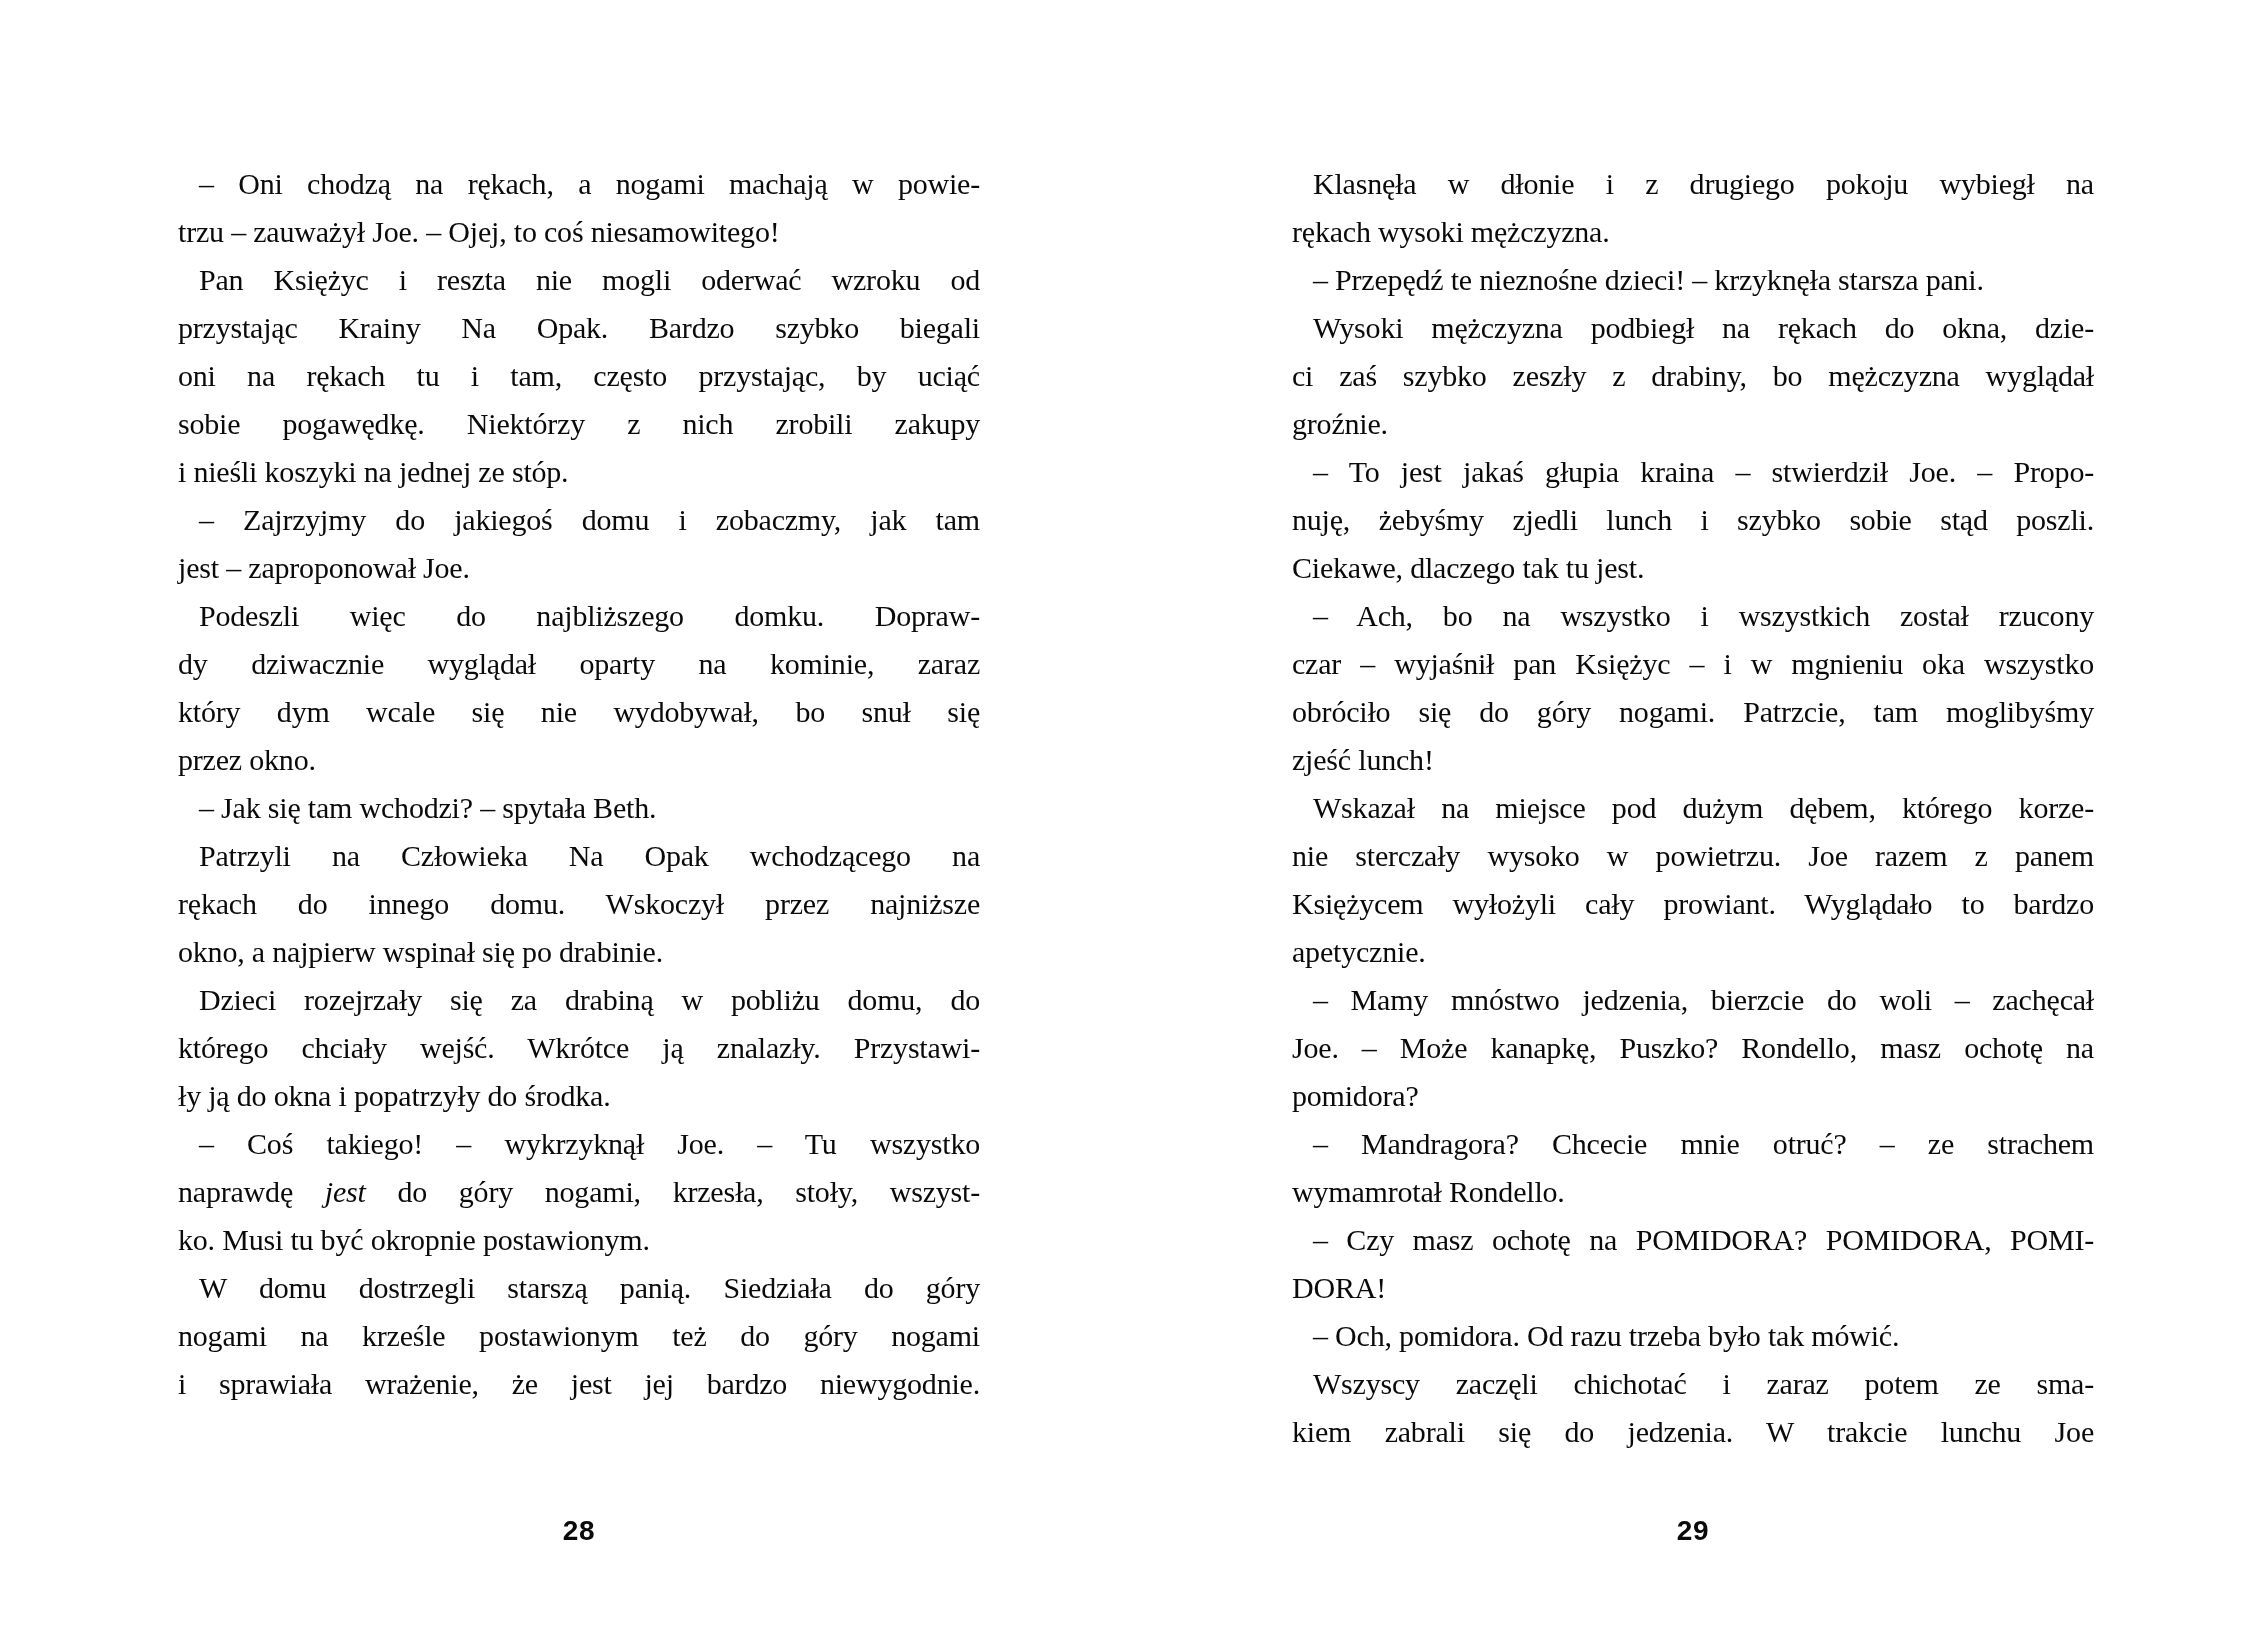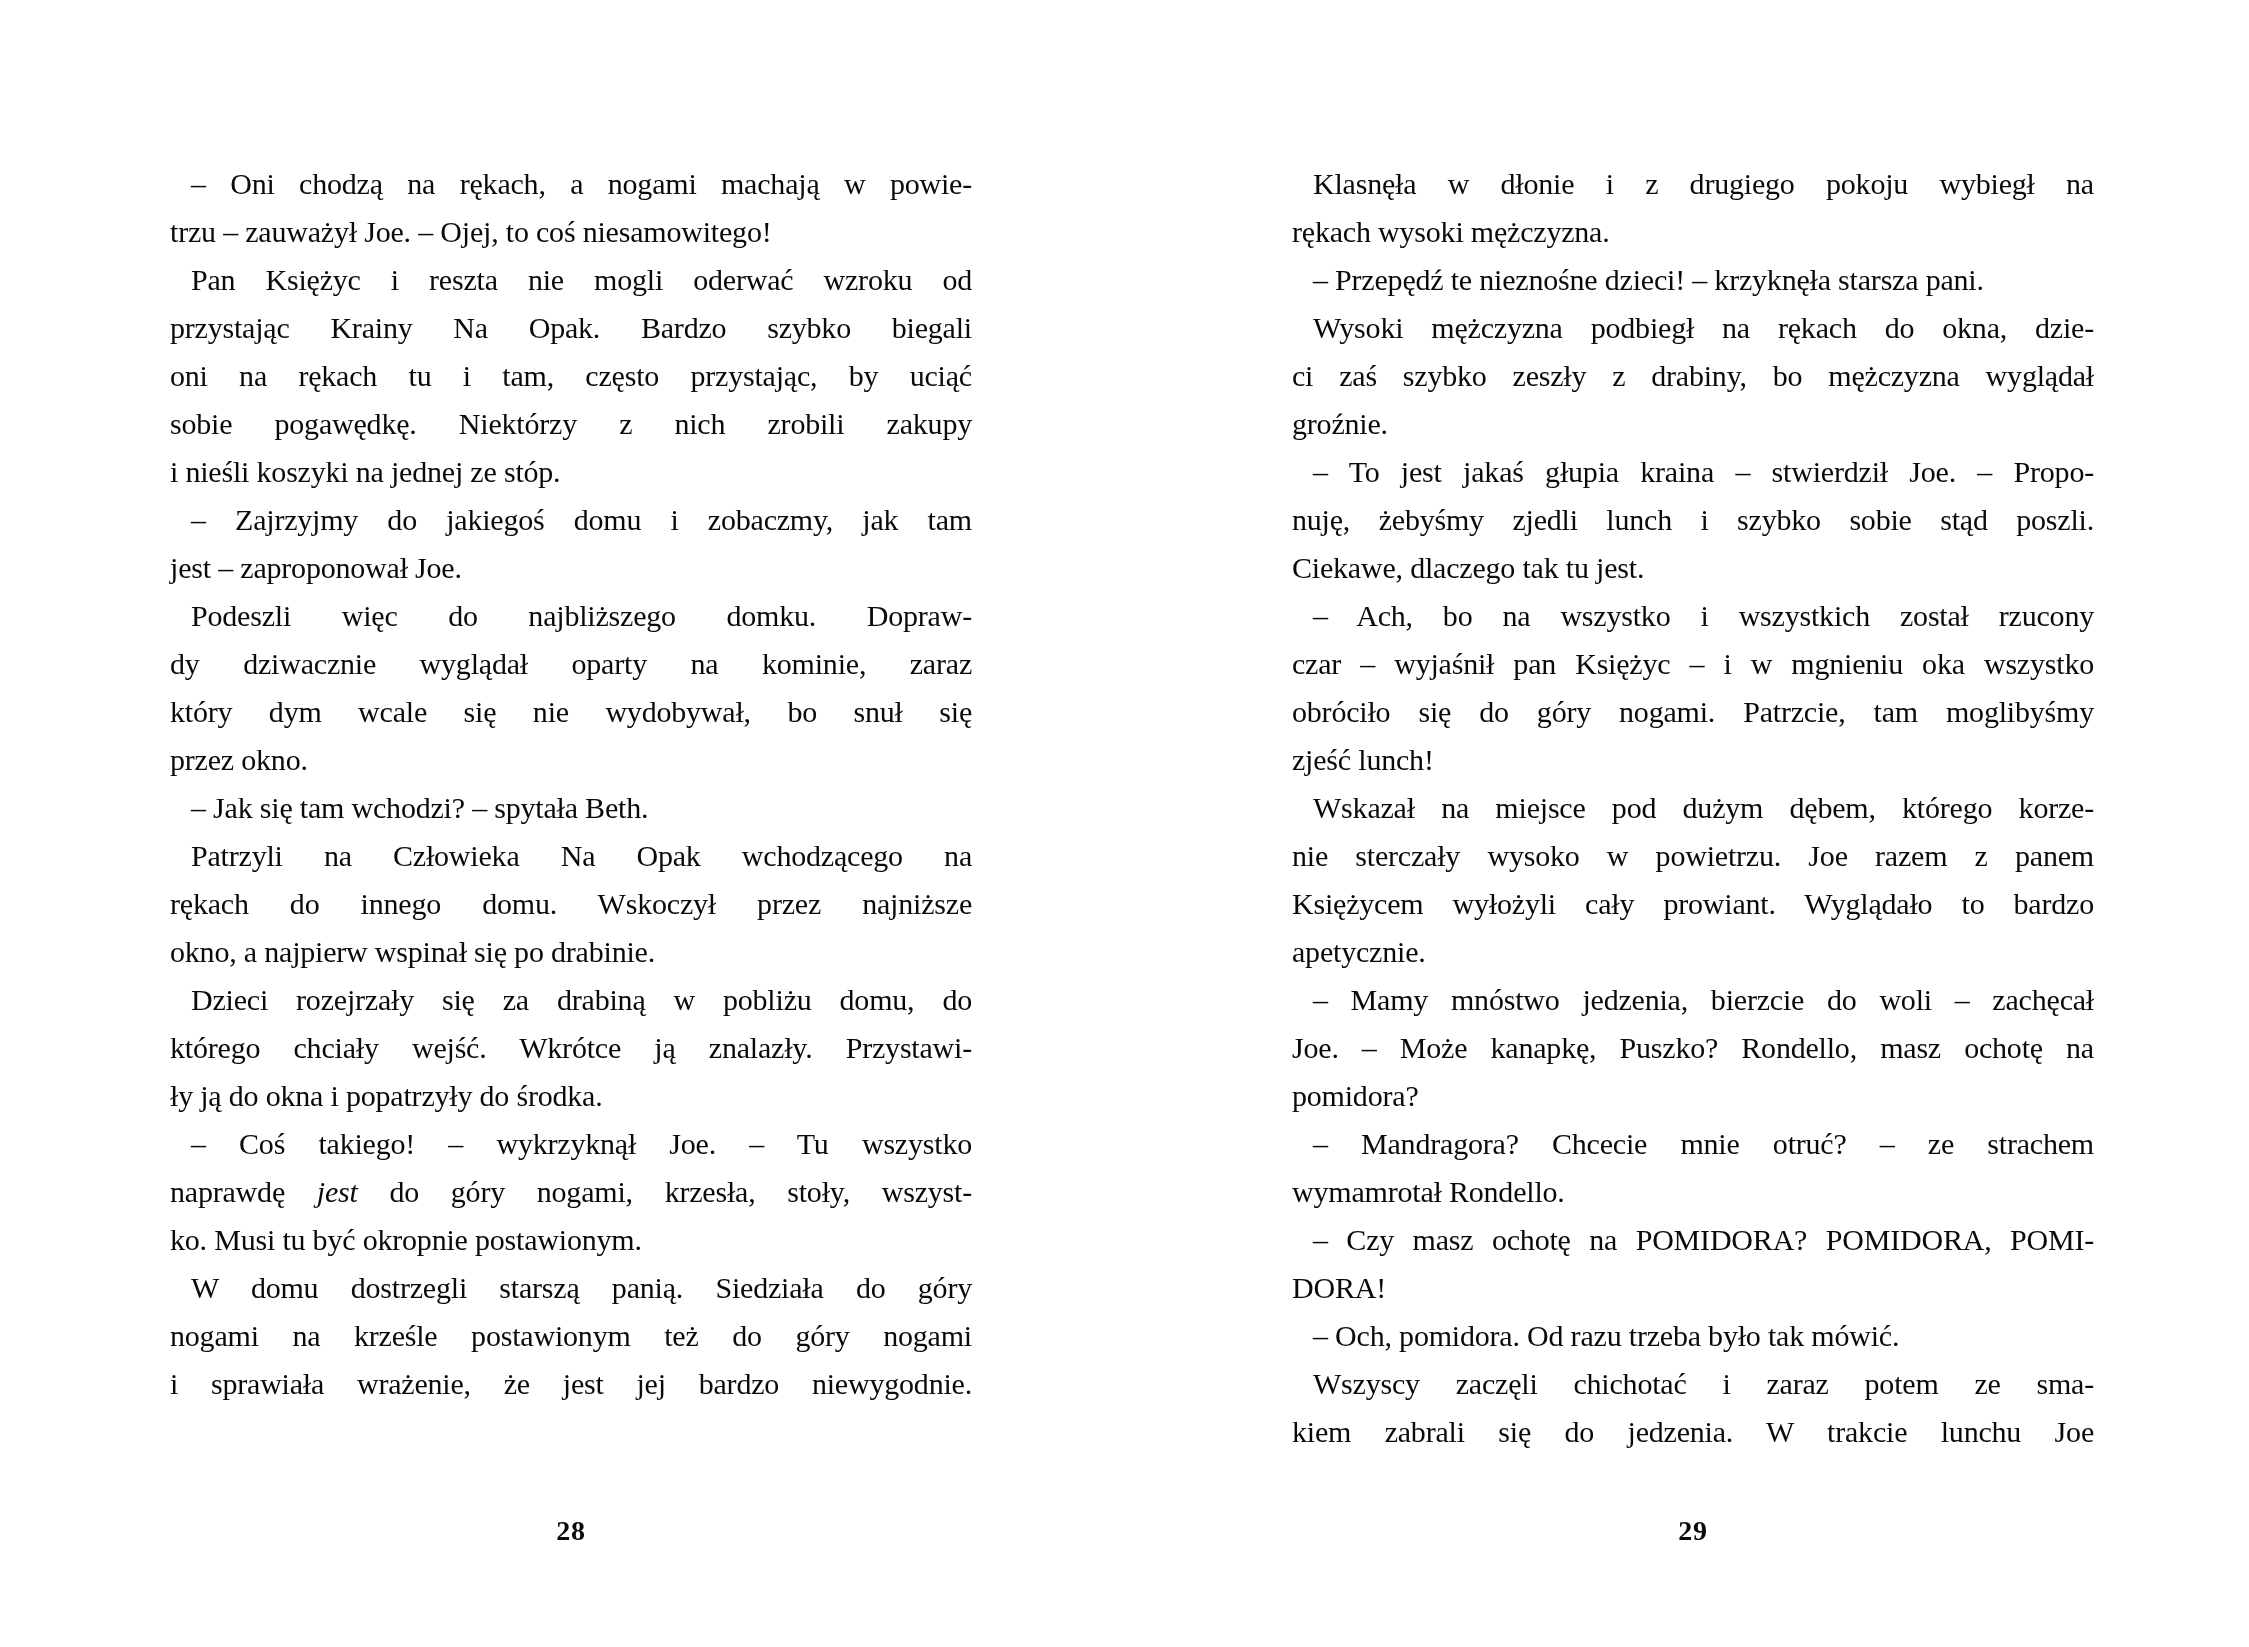--- a/index.html
+++ b/index.html
@@ -11,21 +11,21 @@
     overflow: hidden;
     font-family: "Liberation Serif", "DejaVu Serif", serif;
     color: #0a0a0a;
   }
   .page {
     position: absolute;
     top: 0;
     width: 1125px;
     height: 1647px;
   }
-  .page.left  { left: 0; }
+  .page.left  { left: 8px; }
   .page.right { left: 1125px; }
   .textblock {
     position: absolute;
     top: 160px;
     width: 802px;
     font-size: 30px;
     line-height: 48px;
     letter-spacing: -0.2px;
   }
   .page.left  .textblock { left: 170px; }
@@ -36,21 +36,21 @@
     white-space: normal;
   }
   .line.indent { text-indent: 21px; }
   .line.pend   { text-align-last: left; }
   .italic { font-style: italic; font-family: Liberation Serif, serif; }
   .pagenum {
     position: absolute;
     top: 1515px;
     width: 802px;
     text-align: center;
-    font-family: Liberation Serif, serif;
+    font-family: Liberation Sans, sans-serif;
     font-size: 28px;
     font-weight: 600;
     letter-spacing: 0.8px;
   }
   .page.left  .pagenum { left: 170px; }
   .page.right .pagenum { left: 167px; }
 </style>
 </head>
 <body>
 

